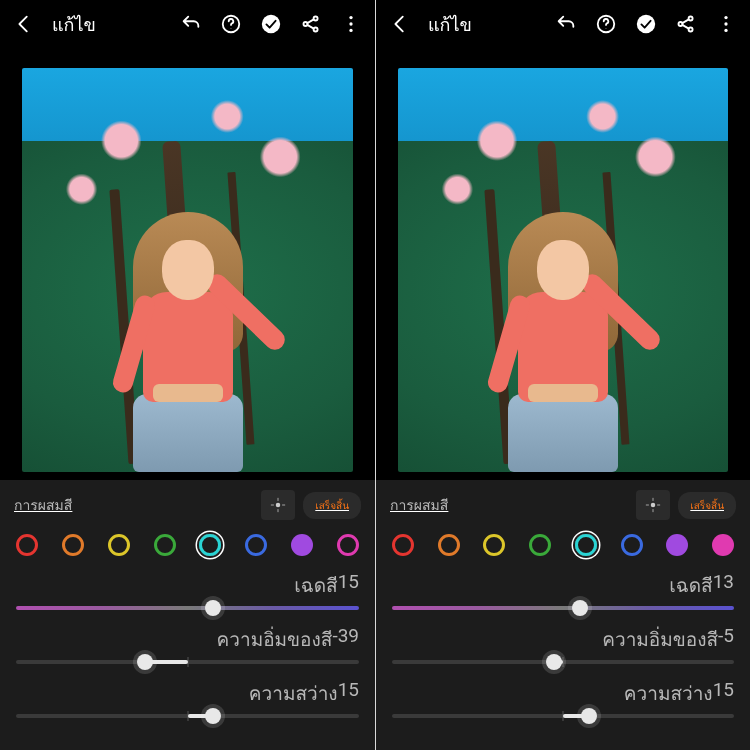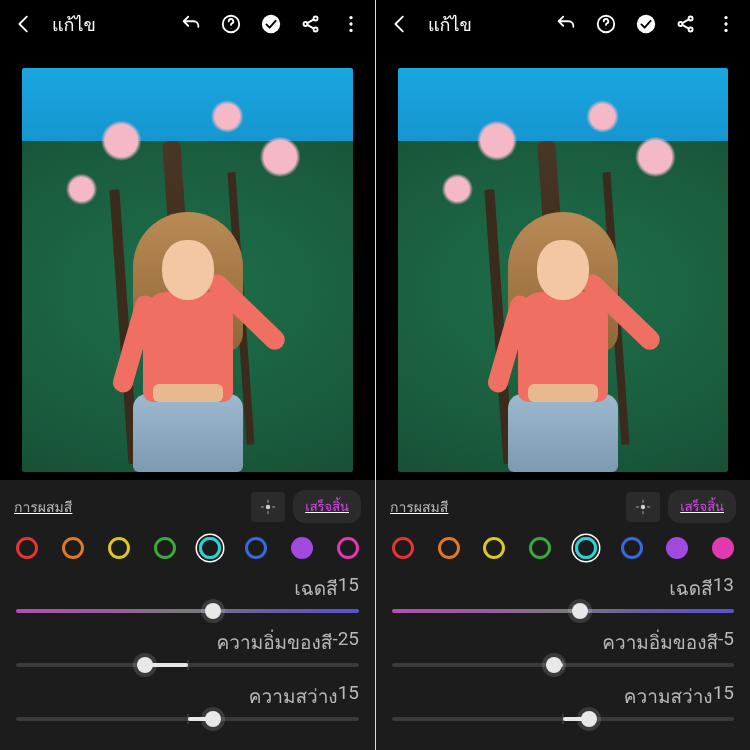--- a/index.html
+++ b/index.html
@@ -142,22 +142,22 @@
     display:flex; flex-direction:column;
   }
   .panel-header{
     display:flex; align-items:center;
     padding: 10px 14px 8px 14px;
     gap:8px;
     text-decoration:underline;
   }
   .panel-header .title{ color:var(--text-dim); font-size:14px; flex:1;}
   .chipbtn{
-    background:#2b2b2b; color:#d946ef;
-    font-size:13px; padding:6px 12px; border-radius:12px;
+    background:#2b2b2b; color:#f97316;
+    font-size:10px; padding:6px 12px; border-radius:12px;
     display:flex; align-items:center; justify-content:center;
   }
   .target-btn{
     width:34px; height:30px; background:#2b2b2b; border-radius:4px;
     display:flex; align-items:center; justify-content:center;
   }
   .target-btn svg{width:18px;height:18px;}
 
   .swatches{
     display:flex; justify-content:space-between;
@@ -297,21 +297,21 @@
         <span>15</span>
       </div>
       <div class="track gradient">
 
         <div class="thumb" style="left:57.5%;"></div>
       </div>
         </div>
         <div class="slider-row">
       <div class="labels">
         <span>ความอิ่มของสี</span>
-        <span>-25</span>
+        <span>-39</span>
       </div>
       <div class="track ">
         <div class="center-tick"></div>
         <div class="fill" style="left:37.5%;width:12.5%;"></div>
         <div class="thumb" style="left:37.5%;"></div>
       </div>
         </div>
         <div class="slider-row">
       <div class="labels">
         <span>ความสว่าง</span>

